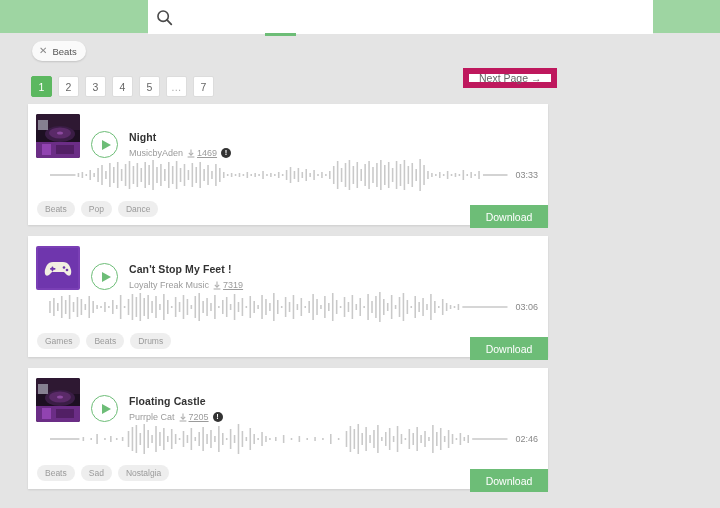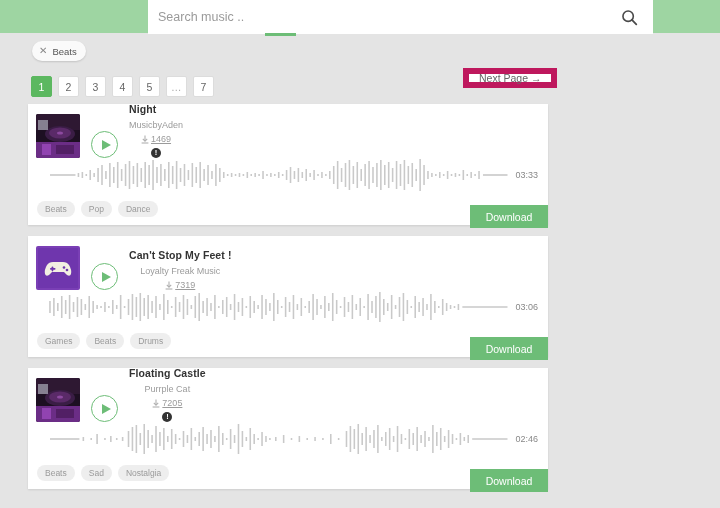--- a/index.html
+++ b/index.html
@@ -157,21 +157,20 @@
     color: #333;
     letter-spacing: .1px;
   }
   .track-sub {
     display: flex;
     align-items: center;
     gap: 4px;
     margin-top: 5px;
     font-size: 9px;
     color: #9b9b9b;
-    flex-direction: column;
   }
   .dl-count { display: inline-flex; align-items: center; gap: 2px; text-decoration: underline; }
   .info-icon {
     width: 10px; height: 10px;
     border-radius: 50%;
     background: #333;
     color: #fff;
     font-size: 7.5px;
     font-weight: bold;
     display: inline-flex;
@@ -232,21 +231,20 @@
     border: none;
     font-family: "Liberation Sans", sans-serif;
   }
 </style>
 </head>
 <body>
 
 <div class="header"></div>
 
 <div class="search-wrap">
-  <input class="search-input" type="text" placeholder="Search music .." style="">
   <span class="search-icon">
     <svg width="17" height="17" viewBox="0 0 20 20">
       <circle cx="8.4" cy="8.4" r="6.1" fill="none" stroke="#4a4a4a" stroke-width="1.9"></circle>
       <line x1="12.9" y1="12.9" x2="18" y2="18" stroke="#4a4a4a" stroke-width="2.1" stroke-linecap="round"></line>
     </svg>
   </span>
 </div>
 <div class="underline-tab"></div>
 
 <div class="filters">

